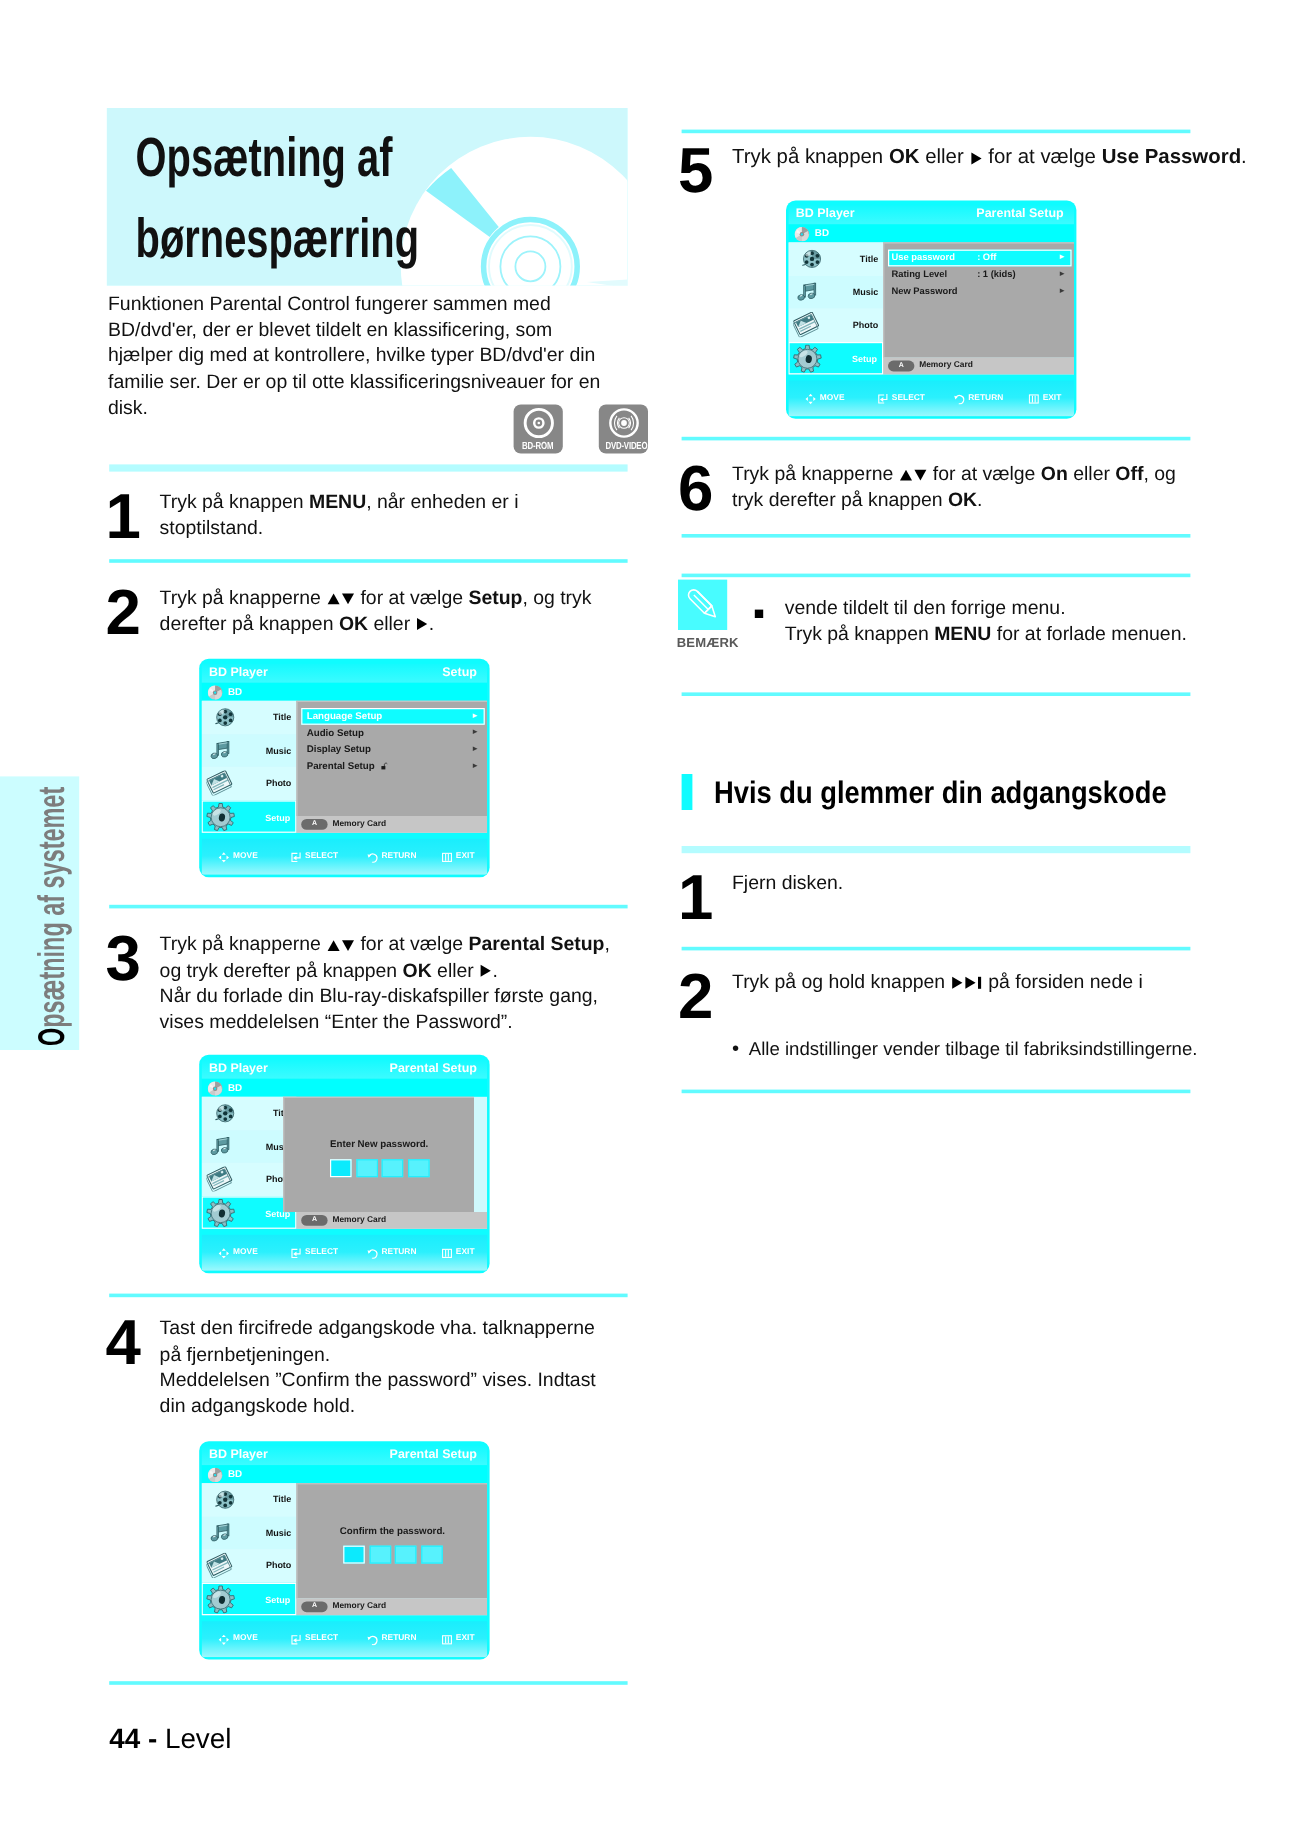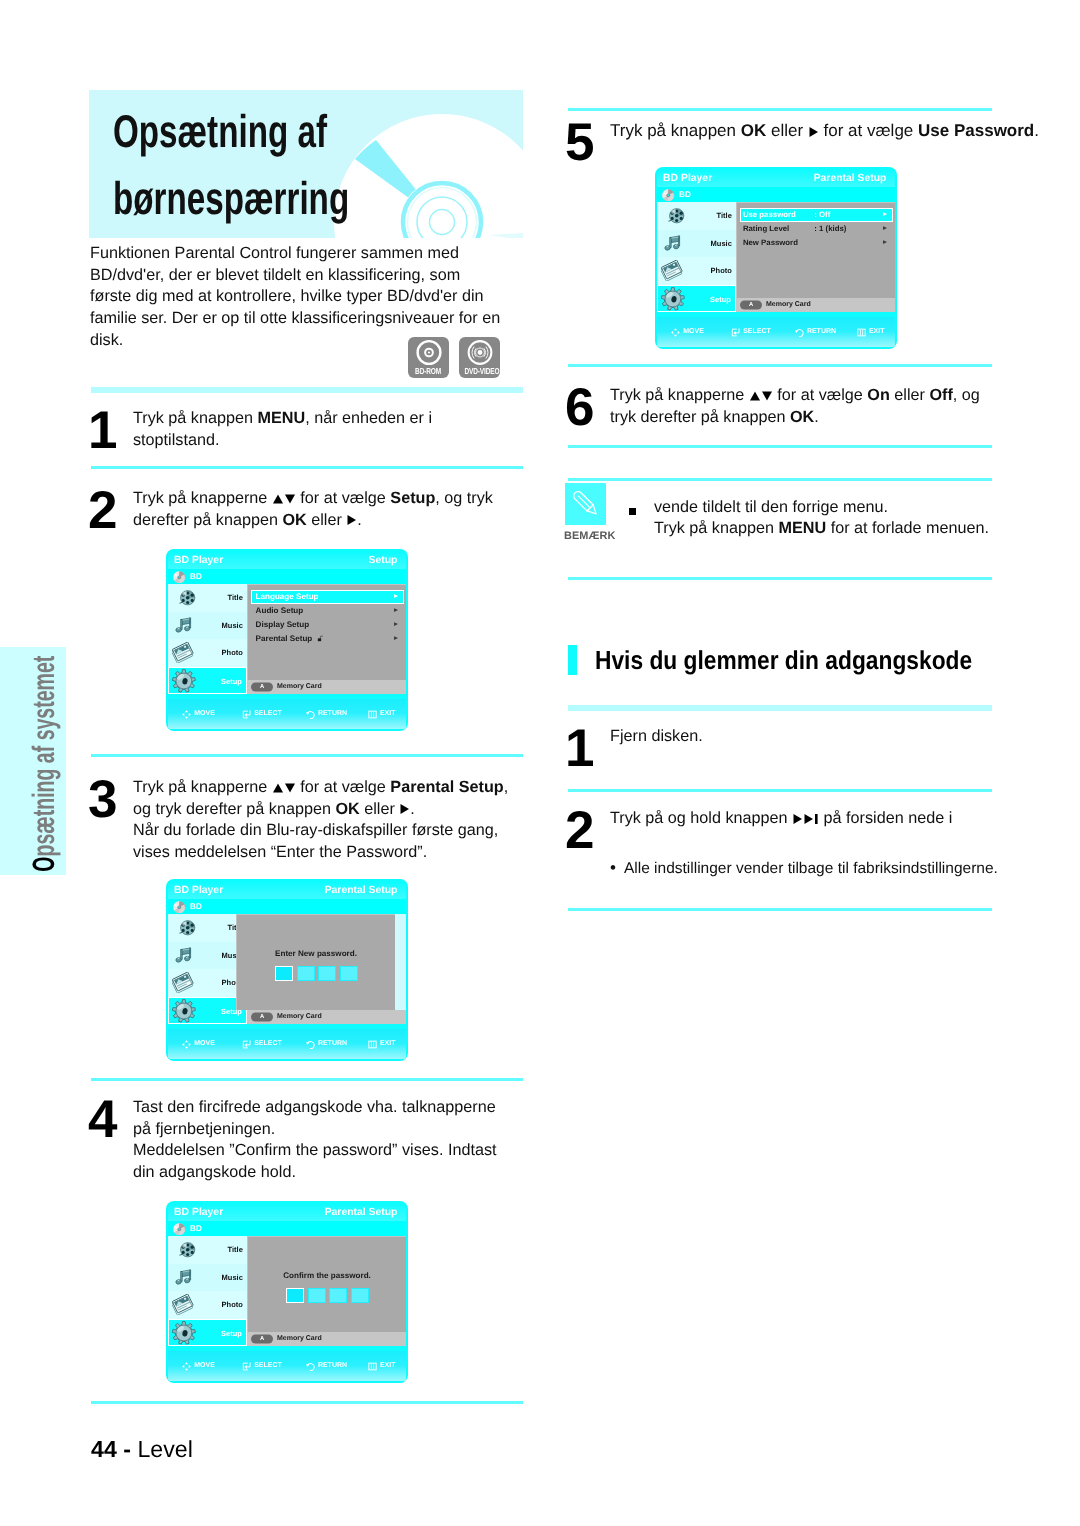--- a/index.html
+++ b/index.html
@@ -21,40 +21,40 @@
   #header-title { left:113px; top:98px; width:460px; font-size:46px; font-weight:bold;
       line-height:67px; z-index:3; }
   #header-title > div { transform:scaleX(0.722); transform-origin:left center; white-space:nowrap; }
 
   
   #intro { left:90px; top:243px; font-size:16.2px; line-height:21.7px; color:#111; }
   #intro > div { white-space:nowrap; }
 
   
   #badges { left:408px; top:337px; display:flex; gap:10px; }
-  .badge { width:41px; height:41px; background:#878787; border-radius:6px; position:relative; }
+  .badge { width:41px; height:41px; background:#878787; border-radius:6px; position:relative;margin-left:20px; }
   .badge .bl { position:absolute; left:0; right:0; bottom:2px; text-align:center; color:#fff;
       font-size:8.6px; font-weight:bold; letter-spacing:-0.2px; white-space:nowrap; line-height:10px; }
   .badge .bl > i { font-style:normal; display:inline-block; transform:scaleX(0.76); transform-origin:center center; }
 
   
   .rule { background:#a8f7fb; }
   .rule-thick { height:6px; background:#b4fcff; }
   .rule-thin { height:2.5px; background:#62fbff; }
 
   
   .step { position:absolute; }
   .step .n { position:absolute; left:-3px; top:-8px; font-size:53px; font-weight:bold; line-height:53px;
              letter-spacing:-1px; color:#000; }
   .step .body { position:absolute; left:42px; top:-4px; font-size:16.2px; line-height:21.7px; white-space:nowrap; }
   .step .body b { font-weight:bold; }
   .step .sym, #note-body .sym { font-size:0; letter-spacing:0; }
   .sym svg { vertical-align:-1.5px; display:inline-block; }
   .sym { display:inline-block; height:12px; overflow:visible; }
-  .bullets .bl { font-size:15.5px; line-height:18px; white-space:nowrap; }
+  .bullets .bl { font-size:15.5px; line-height:29px; white-space:nowrap; }
   .bullets .bd { font-size:17px; }
 
   
   #note-icon { left:565px; top:483px; width:41px; height:42px; background:#48fcff; }
   #note-label { left:564px; top:530px; font-size:10.9px; font-weight:bold; color:#595959; letter-spacing:0.1px; }
   #note-body { left:654px; top:496.5px; font-size:16.2px; line-height:21.7px; white-space:nowrap; }
   #note-body b { font-weight:bold; }
   #note-bullet { left:629px; top:507.5px; width:7px; height:7px; background:#000; }
 
   
@@ -91,21 +91,21 @@
   <path d="M434 143 L400 145 L434 150 Z" fill="#e2fbfd"></path>
   </svg>
 </div>
 <div class="abs" id="header-title">
  <div>Opsætning af</div>
  <div>børnespærring</div>
 </div>
 <div class="abs" id="intro">
     <div>Funktionen Parental Control fungerer sammen med</div>
     <div>BD/dvd'er, der er blevet tildelt en klassificering, som</div>
-    <div>første dig med at kontrollere, hvilke typer BD/dvd'er din</div>
+    <div>hjælper dig med at kontrollere, hvilke typer BD/dvd'er din</div>
     <div>familie ser. Der er op til otte klassificeringsniveauer for en</div>
     <div>disk.</div>
   </div>
 <div class="abs" id="badges">
 <div class="badge">
       <svg width="27" height="27" viewBox="0 0 28 28" style="position:absolute;left:50%;top:2px;transform:translateX(-50%)">
         <circle cx="14" cy="14" r="11.8" fill="none" stroke="#fff" stroke-width="2.5"></circle>
         <circle cx="14" cy="14" r="4.0" fill="none" stroke="#fff" stroke-width="2.1"></circle>
         <circle cx="14" cy="14" r="1.1" fill="#fff"></circle>
       </svg>

